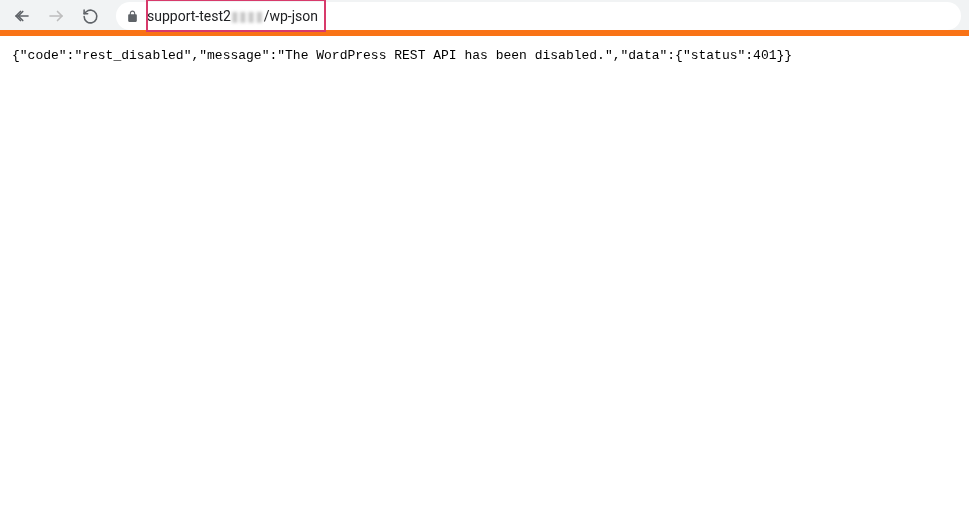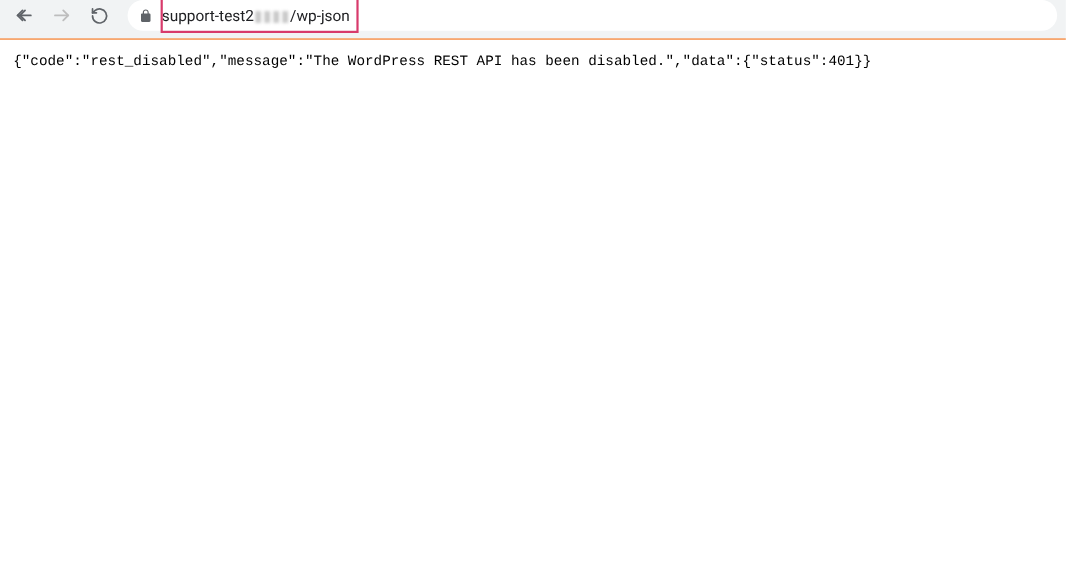--- a/index.html
+++ b/index.html
@@ -5,24 +5,24 @@
     * { box-sizing: border-box; margin: 0; padding: 0; }
     body {
       font-family: -apple-system, BlinkMacSystemFont, "Segoe UI", Roboto, sans-serif;
       background: #ffffff;
       width: 969px;
       height: 518px;
       overflow: hidden;
     }
     .browser-toolbar {
       display: flex;
-      align-items: flex-start;
+      align-items: flex-end;
       height: 36px;
       background: #f1f3f4;
-      border-bottom: 1px solid #f97316;
+      border-bottom: 6px solid #f97316;
       padding: 0 8px;
       gap: 6px;
     }
     .nav-btn {
       width: 28px;
       height: 28px;
       display: flex;
       align-items: center;
       justify-content: center;
       border-radius: 50%;

